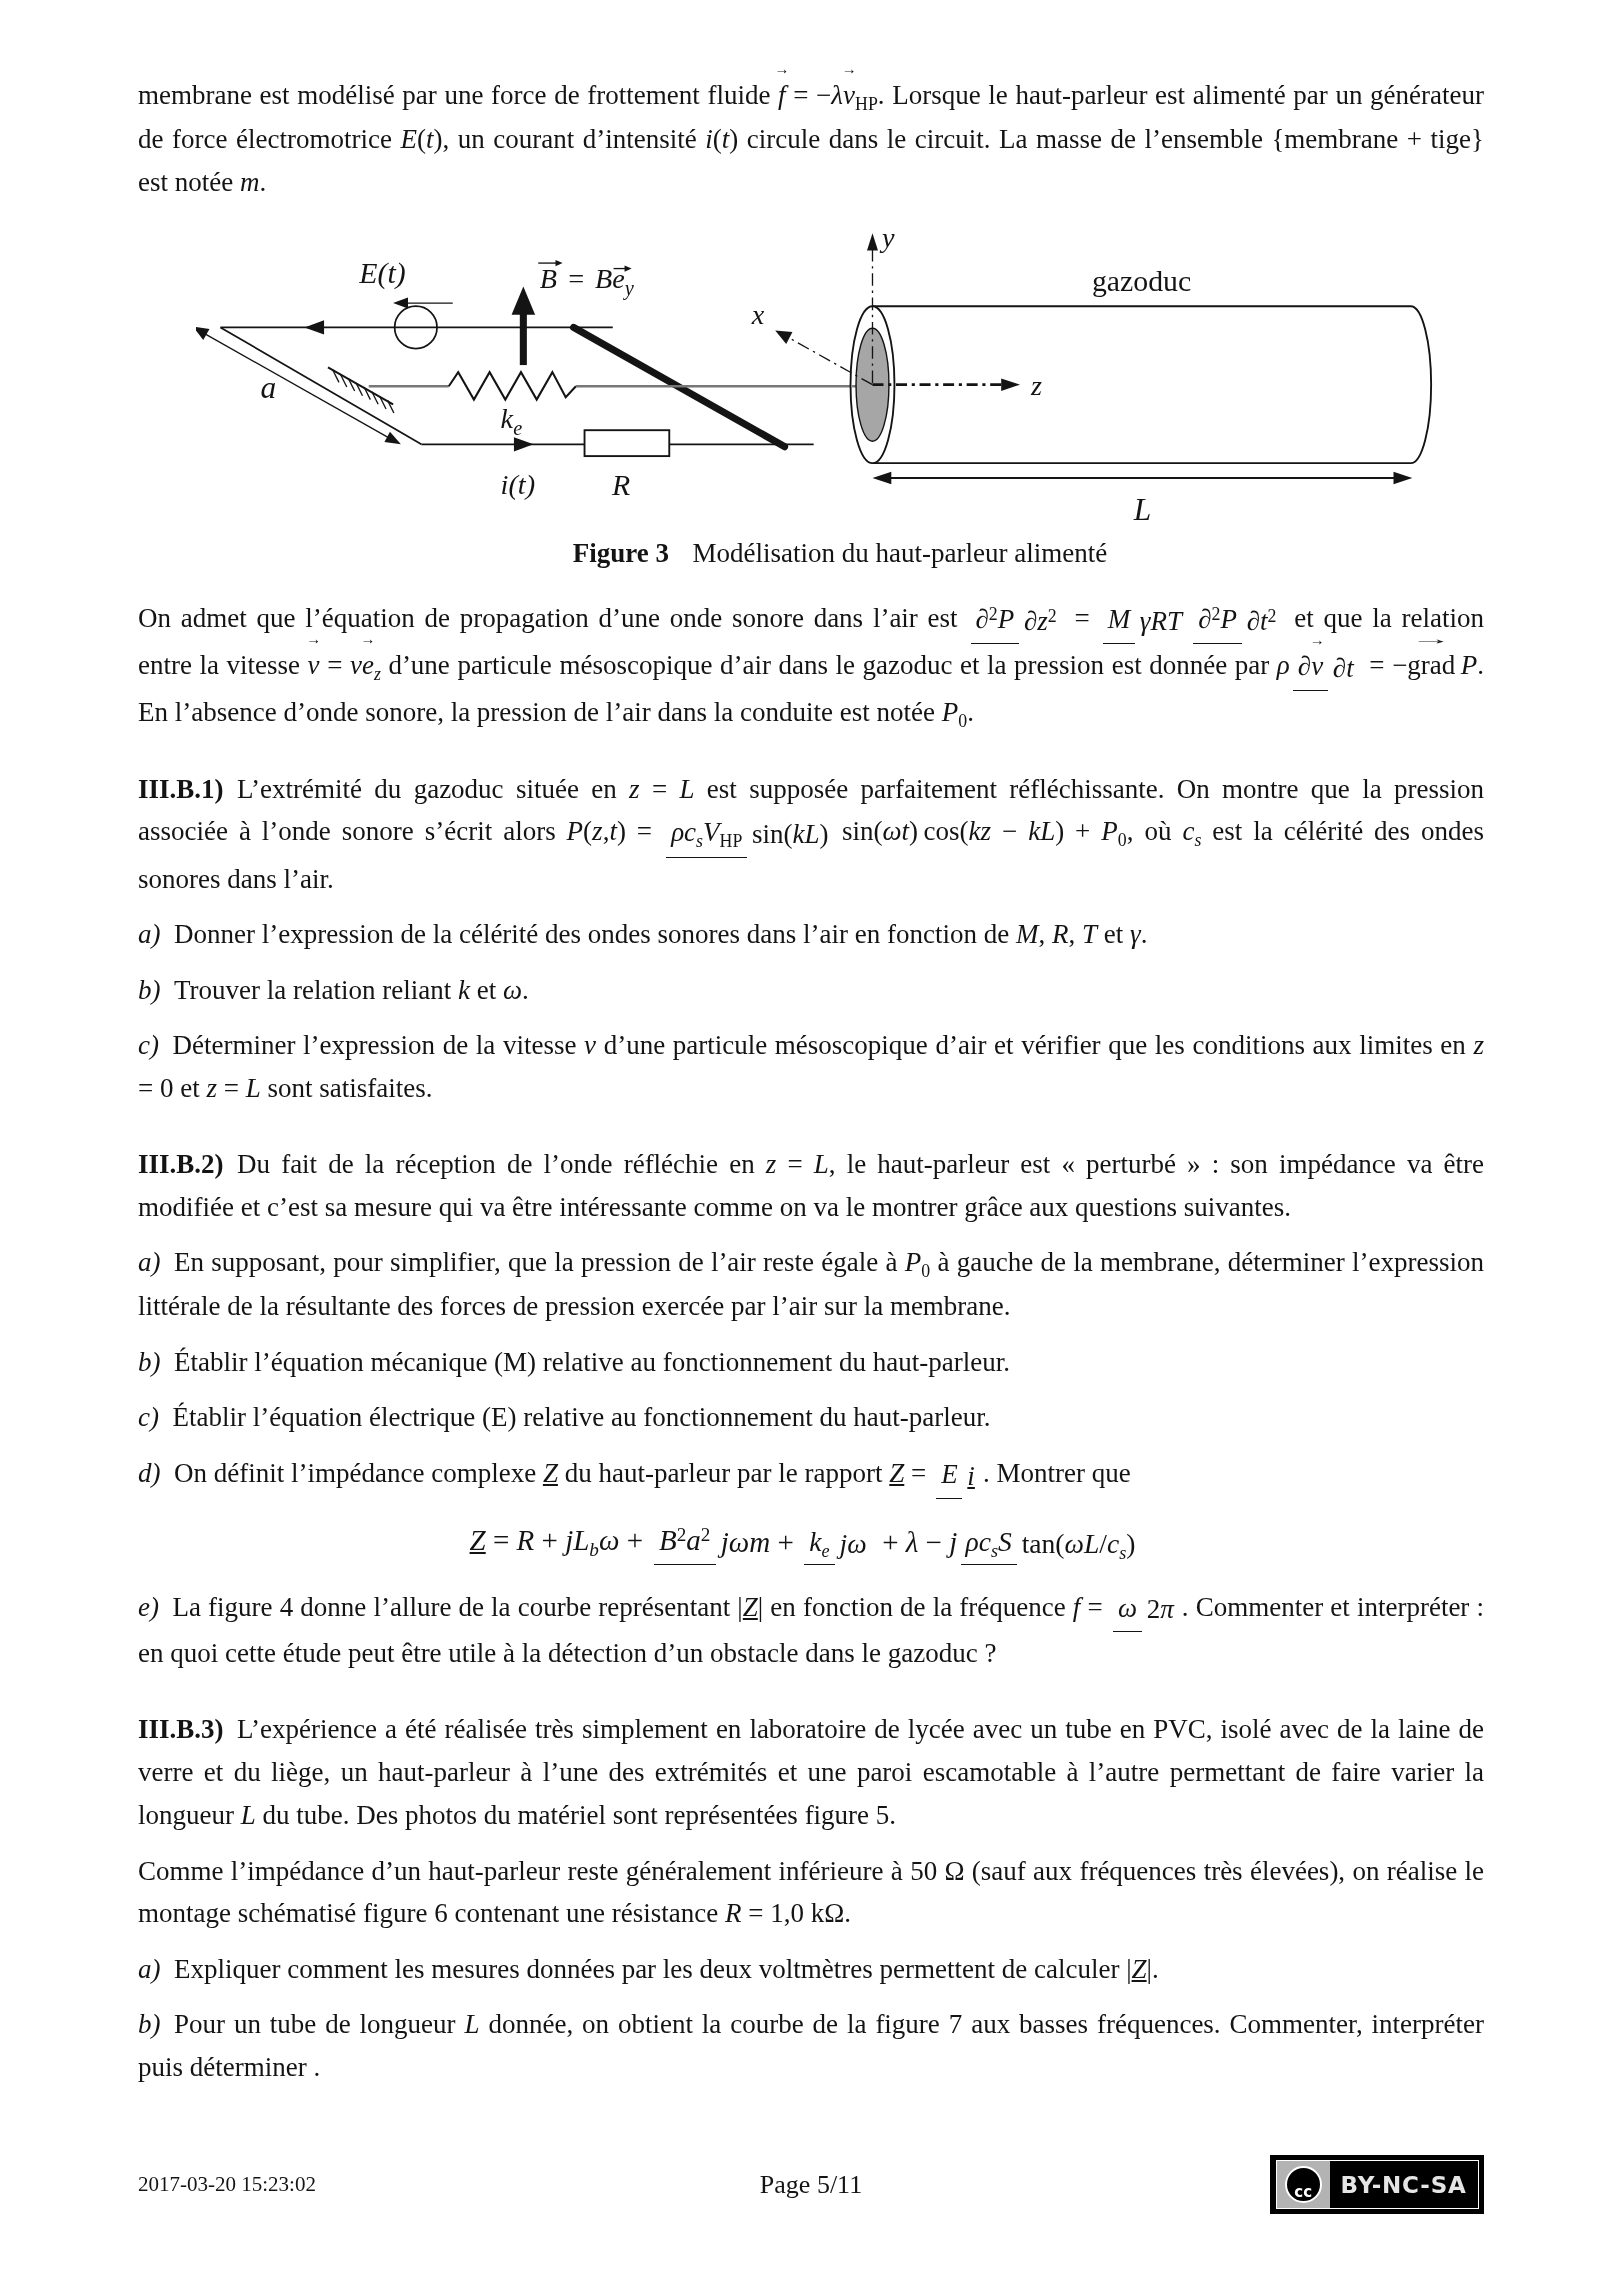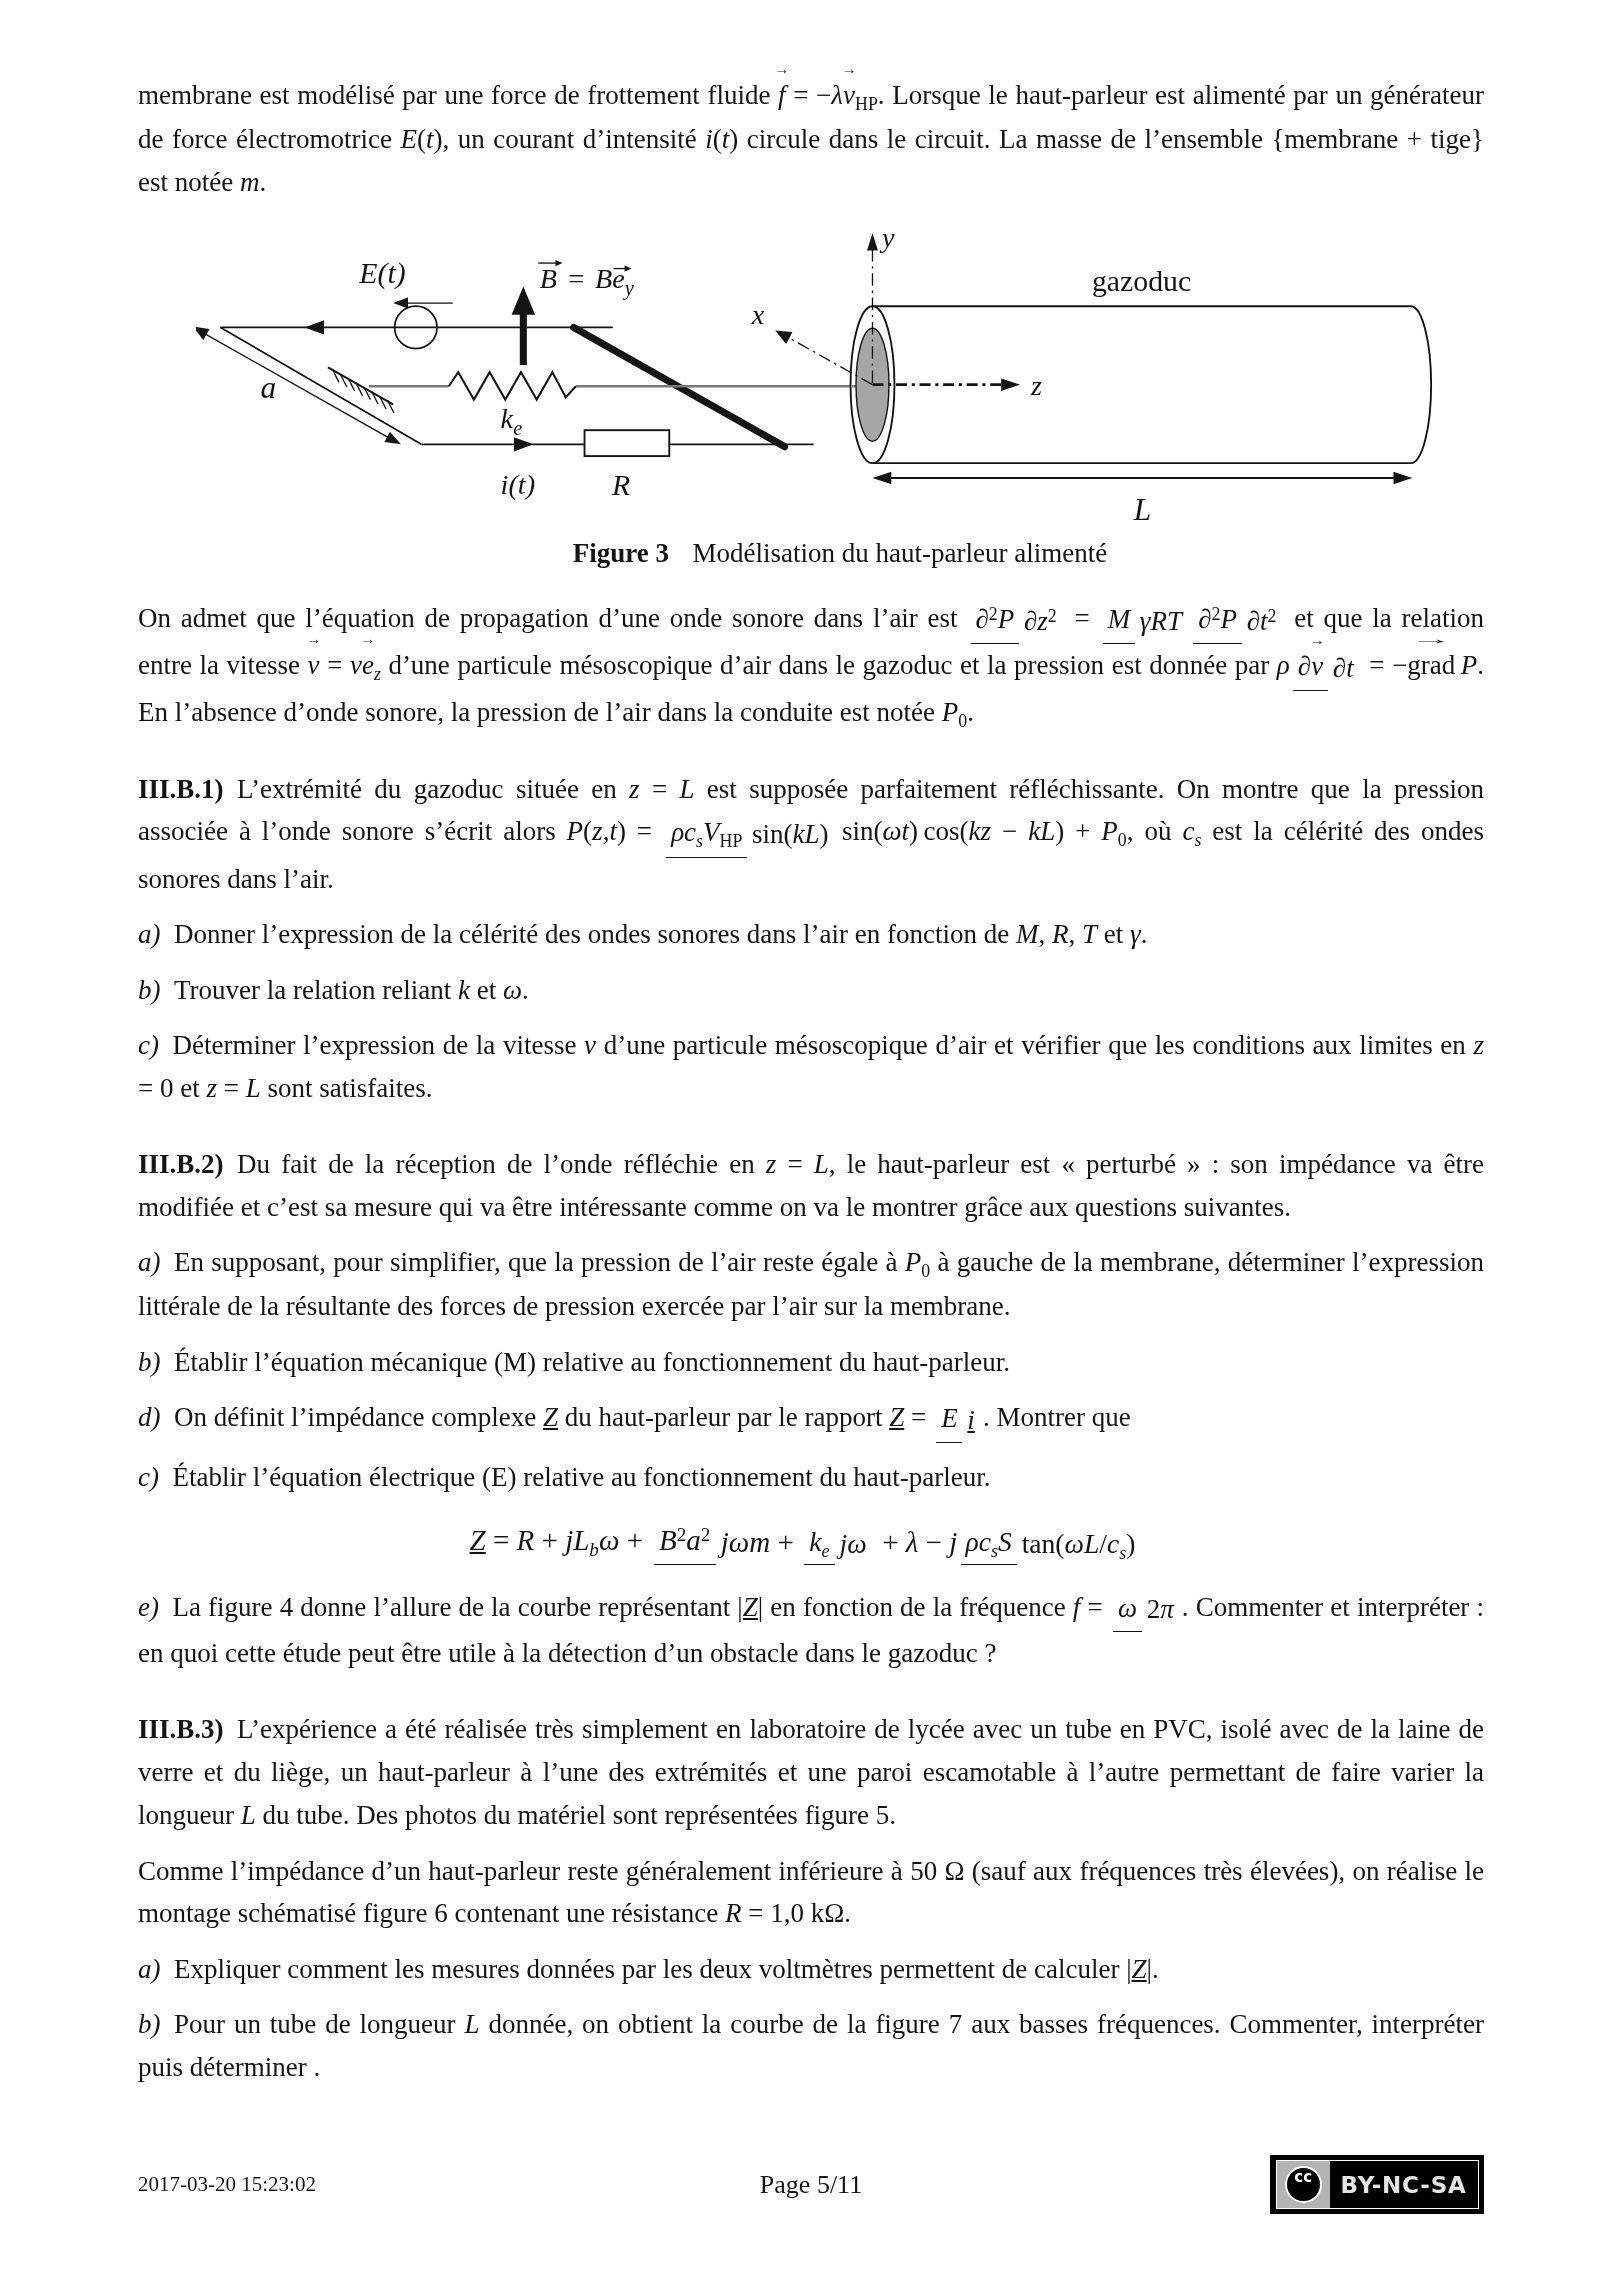--- a/index.html
+++ b/index.html
@@ -47,21 +47,21 @@
   
   .footer{position:absolute;left:138px;width:1346px;top:2153px;height:63px;
           display:flex;align-items:center;}
   .foot-left{flex:1;font-size:21px;text-align:left;}
   .foot-center{flex:1;font-size:26px;text-align:center;}
   .foot-right{flex:1;display:flex;justify-content:flex-end;}
   .cc-badge{background:#000;padding:2.4px;border:3.1px solid #000;}
   .cc-inner{display:flex;align-items:stretch;background:#000;border:1.6px solid #fff;}
   .cc-left{background:#b3b3b3;padding:4.7px 7.9px;display:flex;align-items:center;}
   .cc-circle{width:33px;height:33px;border-radius:50%;background:#000;border:2.4px solid #fff;
-             color:#fff;display:flex;align-items:flex-start;justify-content:center;
+             color:#fff;display:flex;align-items:flex-end;justify-content:center;
              font-family:"DejaVu Sans","Liberation Sans",sans-serif;font-weight:bold;font-size:15px;}
   .cc-text{color:#e5e5e5;font-family:"DejaVu Sans","Liberation Sans",sans-serif;font-weight:bold;
            font-size:23px;display:flex;align-items:center;padding:0 11px;letter-spacing:0.8px;}
 </style>
 </head>
 <body>
 
 <div class="content">
 
   <p class="para">membrane est modélisé par une force de frottement fluide <span class="vec">f</span> = −<span class="mv">λ</span><span class="vec">v</span><span class="sb">HP</span>. Lorsque le haut-parleur est alimenté par un générateur de force électromotrice <span class="mv">E</span>(<span class="mv">t</span>), un courant d’intensité <span class="mv">i</span>(<span class="mv">t</span>) circule dans le circuit. La masse de l’ensemble {membrane + tige} est notée <span class="mv">m</span>.</p>
@@ -178,25 +178,25 @@
         <span class="num"><span class="mv">ρc</span><span class="sb mv">s</span><span class="mv">V</span><span class="sb">HP</span></span>
         <span class="den">sin(<span class="mv">kL</span>)</span>
       </span> sin(<span class="mv">ωt</span>) cos(<span class="mv">kz</span> − <span class="mv">kL</span>) + <span class="mv">P</span><span class="sb">0</span>, où <span class="mv">c</span><span class="sb mv">s</span> est la célérité des ondes sonores dans l’air.</p>
   <p class="para item"><span class="mv">a)</span> Donner l’expression de la célérité des ondes sonores dans l’air en fonction de <span class="mv">M</span>, <span class="mv">R</span>, <span class="mv">T</span> et <span class="mv">γ</span>.</p>
   <p class="para item"><span class="mv">b)</span> Trouver la relation reliant <span class="mv">k</span> et <span class="mv">ω</span>.</p>
   <p class="para item"><span class="mv">c)</span> Déterminer l’expression de la vitesse <span class="mv">v</span> d’une particule mésoscopique d’air et vérifier que les conditions aux limites en <span class="mv">z</span> = 0 et <span class="mv">z</span> = <span class="mv">L</span> sont satisfaites.</p>
 
   <p class="para sechead"><span class="bd">III.B.2)</span> Du fait de la réception de l’onde réfléchie en <span class="mv">z</span> = <span class="mv">L</span>, le haut-parleur est «&nbsp;perturbé&nbsp;»&nbsp;: son impédance va être modifiée et c’est sa mesure qui va être intéressante comme on va le montrer grâce aux questions suivantes.</p>
   <p class="para item"><span class="mv">a)</span> En supposant, pour simplifier, que la pression de l’air reste égale à <span class="mv">P</span><span class="sb">0</span> à gauche de la membrane, déterminer l’expression littérale de la résultante des forces de pression exercée par l’air sur la membrane.</p>
   <p class="para item"><span class="mv">b)</span> Établir l’équation mécanique (M) relative au fonctionnement du haut-parleur.</p>
+  <p class="para item"><span class="mv">c)</span> Établir l’équation électrique (E) relative au fonctionnement du haut-parleur.</p>
   <p class="para item"><span class="mv">d)</span> On définit l’impédance complexe <span class="mv ul">Z</span> du haut-parleur par le rapport <span class="mv ul">Z</span> = <span class="frac">
         <span class="num"><span class="mv">E</span></span>
         <span class="den"><span class="mv ul">i</span></span>
       </span>. Montrer que</p>
-  <p class="para item"><span class="mv">c)</span> Établir l’équation électrique (E) relative au fonctionnement du haut-parleur.</p>
 
   <div class="equation"><span class="mv ul">Z</span> = <span class="mv">R</span> + <span class="mv">jL</span><span class="sb mv">b</span><span class="mv">ω</span> + <span class="frac">
         <span class="num"><span class="mv">B</span><span class="sp">2</span><span class="mv">a</span><span class="sp">2</span></span>
         <span class="den"><span class="mv">jωm</span> + <span class="frac">
             <span class="num"><span class="mv">k</span><span class="sb mv">e</span></span>
             <span class="den"><span class="mv">jω</span></span>
           </span> + <span class="mv">λ</span> − <span class="mv">j</span><span class="frac">
             <span class="num"><span class="mv">ρc</span><span class="sb mv">s</span><span class="mv">S</span></span>
             <span class="den">tan(<span class="mv">ωL</span>/<span class="mv">c</span><span class="sb mv">s</span>)</span>
           </span></span>

